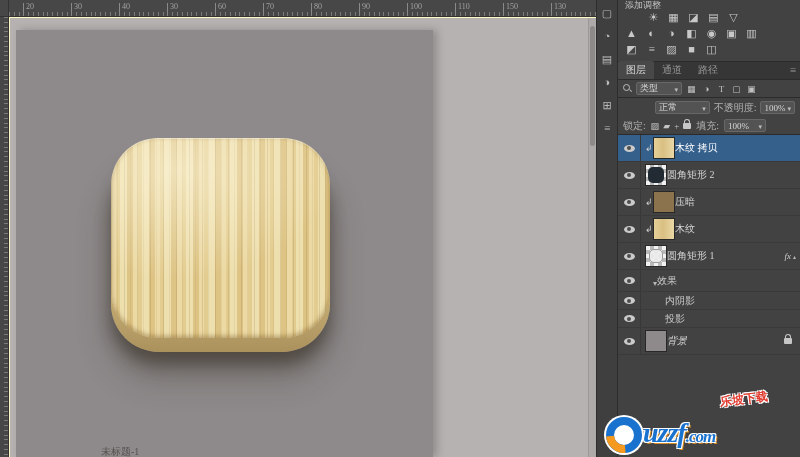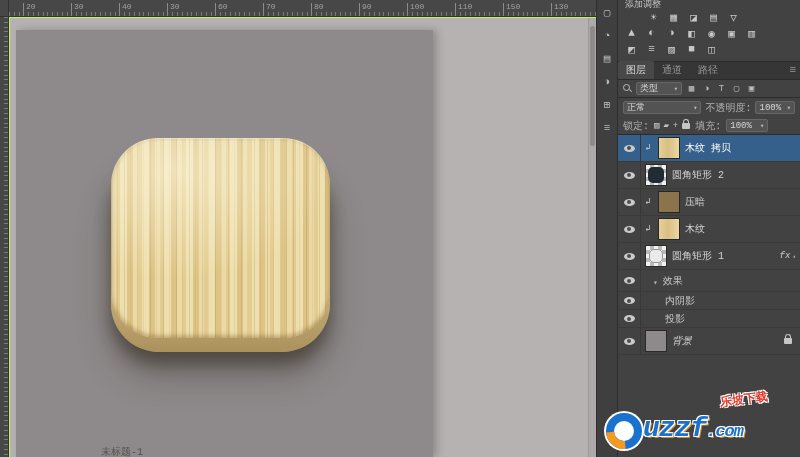--- a/index.html
+++ b/index.html
@@ -1,17 +1,17 @@
 <!DOCTYPE html>
 <html style="--selection-blue: #35608c; --canvas-gray: #8e8a8b; --pasteboard-gray: #b6b2b1; --wood-light: #e7d29a; --wood-side: #c0a76f; --watermark-blue: #1a72cf; --watermark-orange: #f59a1f; --watermark-red: #e23c30;"><head>
 <meta charset="utf-8">
 <style>
   html,body{margin:0;padding:0;background:#222;}
-  #app{position:relative;width:800px;height:457px;overflow:hidden;background:#bef264;
-       font-family:Liberation Mono, monospace;-webkit-font-smoothing:antialiased;}
+  #app{position:relative;width:800px;height:457px;overflow:hidden;background:#fef9c3;
+       font-family:Liberation Serif, serif;-webkit-font-smoothing:antialiased;}
   
   .ruler-corner{position:absolute;left:0;top:0;width:9px;height:17px;background:#474747;
     border-right:1px solid #333;border-bottom:1px solid #333;box-sizing:border-box;}
   .ruler-h{position:absolute;left:9px;top:0;width:587px;height:17px;background:#474747;
     border-bottom:1px solid #333;box-sizing:border-box;display:flex;padding-left:17px;
     color:#a2a2a2;font-size:8px;overflow:hidden;}
   .ruler-h::after{content:'';position:absolute;left:0;right:0;bottom:0;height:4px;
     background:repeating-linear-gradient(90deg,#878787 0 1px,transparent 1px 4.8px);opacity:.8;}
   .ruler-num{flex:0 0 48px;width:48px;position:relative;padding-top:2px;}
   .ruler-num::before{content:'';position:absolute;left:-3px;top:3px;bottom:0;width:1px;background:#8a8a8a;}
@@ -60,37 +60,37 @@
   .filter-row{height:17px;display:flex;align-items:center;gap:4px;padding:0 5px;border-bottom:1px solid #2b2b2b;}
   .mini-mag{width:9px;height:9px;position:relative;flex:0 0 9px;}
   .mini-mag::before{content:'';position:absolute;left:0;top:0;width:5px;height:5px;border:1.3px solid #bdbdbd;border-radius:50%;}
   .mini-mag::after{content:'';position:absolute;left:6px;top:6px;width:3px;height:1.4px;background:#bdbdbd;transform:rotate(45deg);}
   .dd{background:#535353;border:1px solid #676767;border-radius:2px;color:#d8d8d8;font-size:9px;
     display:inline-flex;align-items:center;justify-content:space-between;padding:0 3px;height:13px;box-sizing:border-box;cursor:pointer;}
   .caret::before{content:'▾';font-size:7px;color:#bdbdbd;margin-left:2px;}
   .dd.small{width:46px;}
   .filter-icon{color:#c0c0c0;font-size:9px;width:11px;text-align:center;cursor:pointer;}
   .blend-row{height:19px;display:flex;align-items:center;gap:4px;padding:0 5px;}
-  .dd.blend{width:84px;}
+  .dd.blend{width:84px;margin-left:32px;}
   .lbl{font-size:10px;color:#b2b2b2;white-space:nowrap;}
   .dd.val{width:42px;}
   .lock-row{height:17px;display:flex;align-items:center;gap:5px;padding:0 5px;border-bottom:1px solid #2b2b2b;}
   .lock-icons{display:flex;gap:4px;align-items:center;color:#c3c3c3;font-size:9px;}
   .lock-ic{cursor:pointer;}
   .css-lock{width:8px;height:6px;background:#c6c6c6;border-radius:1px;position:relative;display:inline-block;}
   .css-lock::before{content:'';position:absolute;left:1px;top:-4px;width:4px;height:3px;
     border:1.5px solid #c6c6c6;border-bottom:none;border-radius:3px 3px 0 0;}
   
   .layer-list{background:#424242;}
   .lrow{display:flex;height:27px;border-bottom:1px solid #3a3a3a;align-items:stretch;cursor:pointer;box-sizing:border-box;}
   .lrow.selected{background:var(--selection-blue,#35608c);}
   .eye-cell{flex:0 0 22px;width:22px;border-right:1px solid #383838;display:flex;align-items:center;justify-content:center;}
   .eye{width:11px;height:7px;border-radius:50%;background:#cbcbcb;position:relative;}
   .eye::after{content:'';position:absolute;left:3.5px;top:1.5px;width:4px;height:4px;border-radius:50%;background:#4e4e4e;}
-  .row-body{flex:1;display:flex;align-items:center;gap:5px;padding:0 4px;min-width:0;position:relative;}
+  .row-body{flex:1;display:flex;align-items:center;padding:0 4px;min-width:0;position:relative;}
   .clip-arrow{flex:0 0 8px;color:#cfcfcf;font-size:9px;line-height:9px;}
   .clip-arrow::before{content:'↲';}
   .thumb{flex:0 0 22px;width:22px;height:22px;border:1px solid #282828;box-sizing:border-box;position:relative;}
   .thumb.wood{background:linear-gradient(90deg,#e6d098 0,#d9bf82 45%,#ead8a6 100%);}
   .thumb.brown{background:#8a734d;}
   .thumb.gray{background:var(--canvas-gray,#8e8a8b);}
   .thumb.checker, .thumb.dark-shape{background:conic-gradient(#b9b9b9 25%,#f1f1f1 0 50%,#b9b9b9 0 75%,#f1f1f1 0);background-size:8px 8px;}
   .thumb.dark-shape::after{content:'';position:absolute;inset:2px;border-radius:5px;background:#222a33;}
   .thumb.checker::after{content:'';position:absolute;inset:3px;border-radius:5px;background:rgba(235,235,235,.92);border:1px solid #9a9a9a;}
   .lname{font-size:10px;color:#d4d4d4;white-space:nowrap;overflow:hidden;}
@@ -108,21 +108,21 @@
   
   .watermark{position:absolute;right:2px;bottom:2px;width:196px;height:62px;pointer-events:none;}
   .wm-tag{position:absolute;right:30px;top:-2px;color:var(--watermark-red,#e23c30);font-size:12px;font-weight:bold;
     transform:rotate(-7deg);text-shadow:-1px -1px 0 #fff,1px -1px 0 #fff,-1px 1px 0 #fff,1px 1px 0 #fff;}
   .wm-row{position:absolute;left:4px;bottom:2px;display:flex;align-items:center;}
   .wm-mark{width:36px;height:36px;border:8px solid var(--watermark-blue,#1a72cf);border-radius:50%;
     box-sizing:border-box;background:#fff;position:relative;box-shadow:0 0 0 2px #fff;}
   .wm-mark::before{content:'';position:absolute;inset:-8px;border:8px solid transparent;
     border-bottom-color:var(--watermark-orange,#f59a1f);border-radius:50%;transform:rotate(40deg);}
   .wm-text{font-size:28px;font-weight:bold;font-style:italic;letter-spacing:-1px;color:var(--watermark-blue,#1a72cf);
-    margin-left:1px;line-height:42px;
+    margin-left:1px;line-height:32px;
     text-shadow:-1px -1px 0 #fff,1px -1px 0 #fff,-1px 1px 0 #fff,1px 1px 0 #fff,2px 2px 0 rgba(245,154,31,.85);}
   .wm-com{font-size:17px;}
 </style>
 </head>
 <body>
 
 <div id="app">
 
   <div class="ruler-corner"></div>
   <div class="ruler-h">

